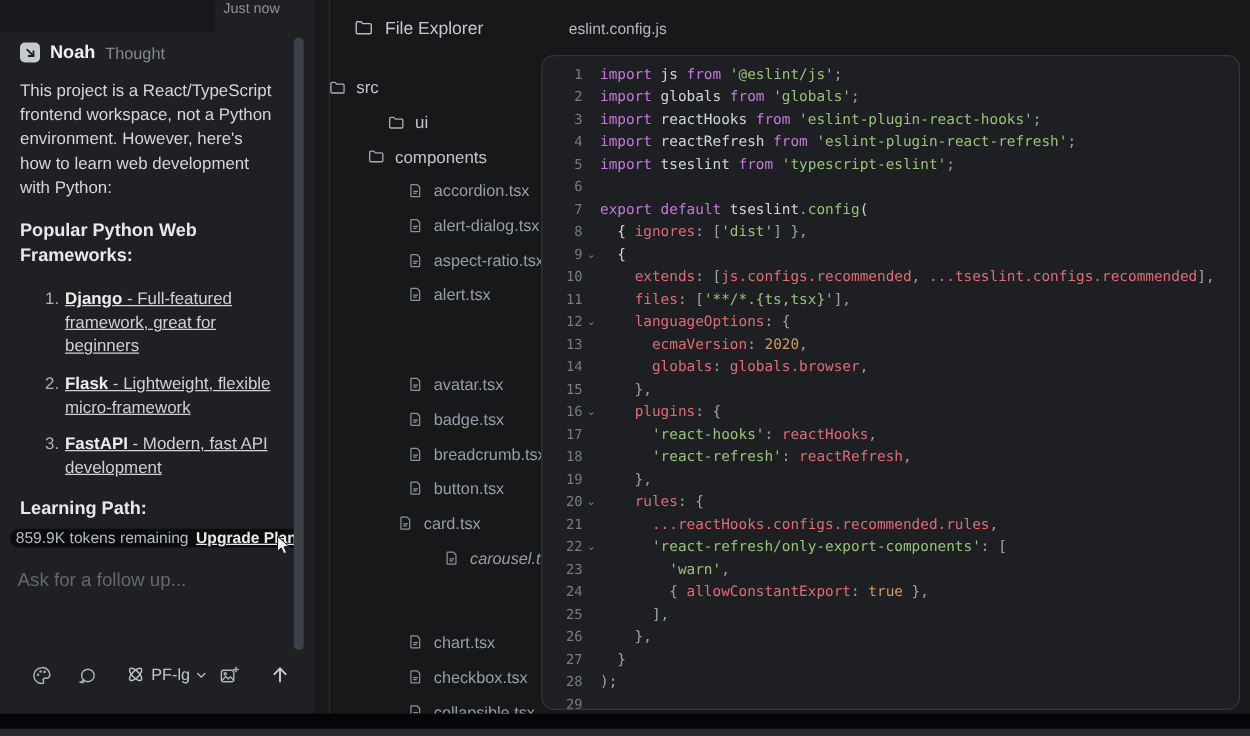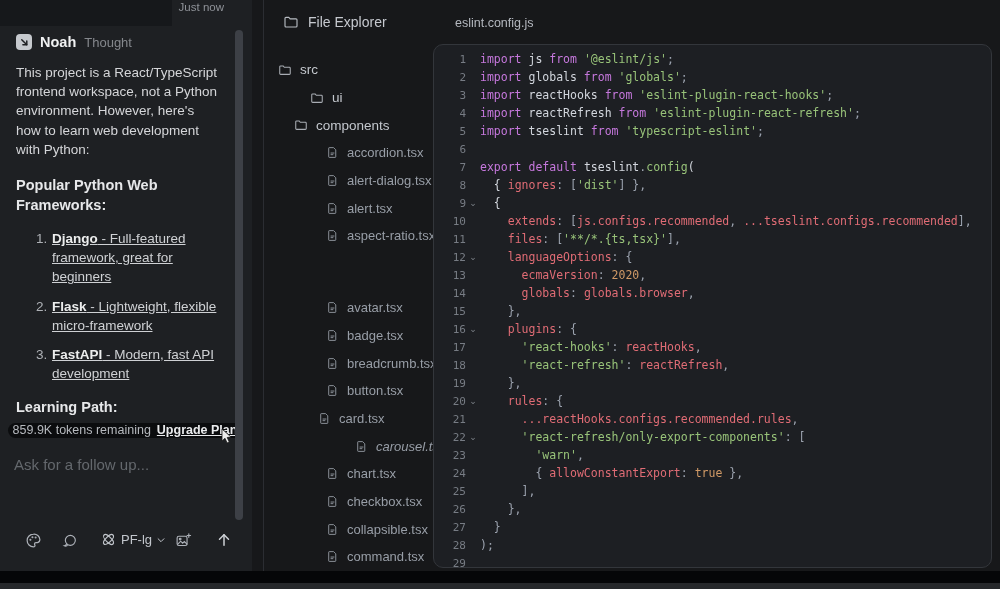--- a/index.html
+++ b/index.html
@@ -183,21 +183,21 @@
     <svg width="16" height="16" viewBox="0 0 24 24" fill="none" stroke="#b8bcc2" stroke-width="1.7" stroke-linejoin="round">
       <path d="M3 18V6.5C3 5.7 3.7 5 4.5 5h4.2l2 2.3h8.8c.8 0 1.5.7 1.5 1.5V18c0 .8-.7 1.5-1.5 1.5h-15A1.5 1.5 0 0 1 3 18z"></path>
     </svg>
   </span>
   <span id="explorer-title">File Explorer</span>
 </div>
 
 <div id="file-tab" class="abs">eslint.config.js</div>
 
 <div id="file-tree" class="abs">
-    <div class="tree-row tree-folder" style="padding-left: 15px;">
+    <div class="tree-row tree-folder" style="">
       <span>
         <svg width="14" height="14" viewBox="0 0 24 24" fill="none" stroke="#a9adb4" stroke-width="1.8" stroke-linejoin="round">
           <path d="M3 18V6.5C3 5.7 3.7 5 4.5 5h4.2l2 2.3h8.8c.8 0 1.5.7 1.5 1.5V18c0 .8-.7 1.5-1.5 1.5h-15A1.5 1.5 0 0 1 3 18z"></path>
         </svg>
       </span>
       <span class="t-label">src</span>
     </div>
     <div class="tree-row tree-folder" style="padding-left: 47px;">
       <span>
         <svg width="14" height="14" viewBox="0 0 24 24" fill="none" stroke="#a9adb4" stroke-width="1.8" stroke-linejoin="round">
@@ -232,31 +232,31 @@
       </span>
       <span class="t-label">alert-dialog.tsx</span>
     </div>
     <div class="tree-row tree-file" style="padding-left: 63px;">
       <span>
         <svg width="13" height="13" viewBox="0 0 24 24" fill="none" stroke="#8d939b" stroke-width="1.8" stroke-linejoin="round">
           <path d="M6 3h8l4 4v13a1 1 0 0 1-1 1H6a1 1 0 0 1-1-1V4a1 1 0 0 1 1-1z"></path>
           <path d="M8.5 13h7M8.5 16h5"></path>
         </svg>
       </span>
+      <span class="t-label">aspect-ratio.tsx</span>
+    </div>
+    <div class="tree-row tree-file" style="padding-left: 63px;">
+      <span>
+        <svg width="13" height="13" viewBox="0 0 24 24" fill="none" stroke="#8d939b" stroke-width="1.8" stroke-linejoin="round">
+          <path d="M6 3h8l4 4v13a1 1 0 0 1-1 1H6a1 1 0 0 1-1-1V4a1 1 0 0 1 1-1z"></path>
+          <path d="M8.5 13h7M8.5 16h5"></path>
+        </svg>
+      </span>
       <span class="t-label">alert.tsx</span>
     </div>
-    <div class="tree-row tree-file" style="padding-left: 63px;">
-      <span>
-        <svg width="13" height="13" viewBox="0 0 24 24" fill="none" stroke="#8d939b" stroke-width="1.8" stroke-linejoin="round">
-          <path d="M6 3h8l4 4v13a1 1 0 0 1-1 1H6a1 1 0 0 1-1-1V4a1 1 0 0 1 1-1z"></path>
-          <path d="M8.5 13h7M8.5 16h5"></path>
-        </svg>
-      </span>
-      <span class="t-label">aspect-ratio.tsx</span>
-    </div>
     <div class="tree-row tree-file" style="padding-left: 63px; margin-top: 44px;">
       <span>
         <svg width="13" height="13" viewBox="0 0 24 24" fill="none" stroke="#8d939b" stroke-width="1.8" stroke-linejoin="round">
           <path d="M6 3h8l4 4v13a1 1 0 0 1-1 1H6a1 1 0 0 1-1-1V4a1 1 0 0 1 1-1z"></path>
           <path d="M8.5 13h7M8.5 16h5"></path>
         </svg>
       </span>
       <span class="t-label">avatar.tsx</span>
     </div>
     <div class="tree-row tree-file" style="padding-left: 63px;">
@@ -297,21 +297,21 @@
     </div>
     <div class="tree-row tree-file" style="padding-left: 92px; font-style: italic;">
       <span>
         <svg width="13" height="13" viewBox="0 0 24 24" fill="none" stroke="#8d939b" stroke-width="1.8" stroke-linejoin="round">
           <path d="M6 3h8l4 4v13a1 1 0 0 1-1 1H6a1 1 0 0 1-1-1V4a1 1 0 0 1 1-1z"></path>
           <path d="M8.5 13h7M8.5 16h5"></path>
         </svg>
       </span>
       <span class="t-label">carousel.tsx</span>
     </div>
-    <div class="tree-row tree-file" style="padding-left: 63px;">
+    <div class="tree-row tree-file" style="padding-left: 63px; margin-top: 40px;">
       <span>
         <svg width="13" height="13" viewBox="0 0 24 24" fill="none" stroke="#8d939b" stroke-width="1.8" stroke-linejoin="round">
           <path d="M6 3h8l4 4v13a1 1 0 0 1-1 1H6a1 1 0 0 1-1-1V4a1 1 0 0 1 1-1z"></path>
           <path d="M8.5 13h7M8.5 16h5"></path>
         </svg>
       </span>
       <span class="t-label">chart.tsx</span>
     </div>
     <div class="tree-row tree-file" style="padding-left: 63px;">
       <span>

